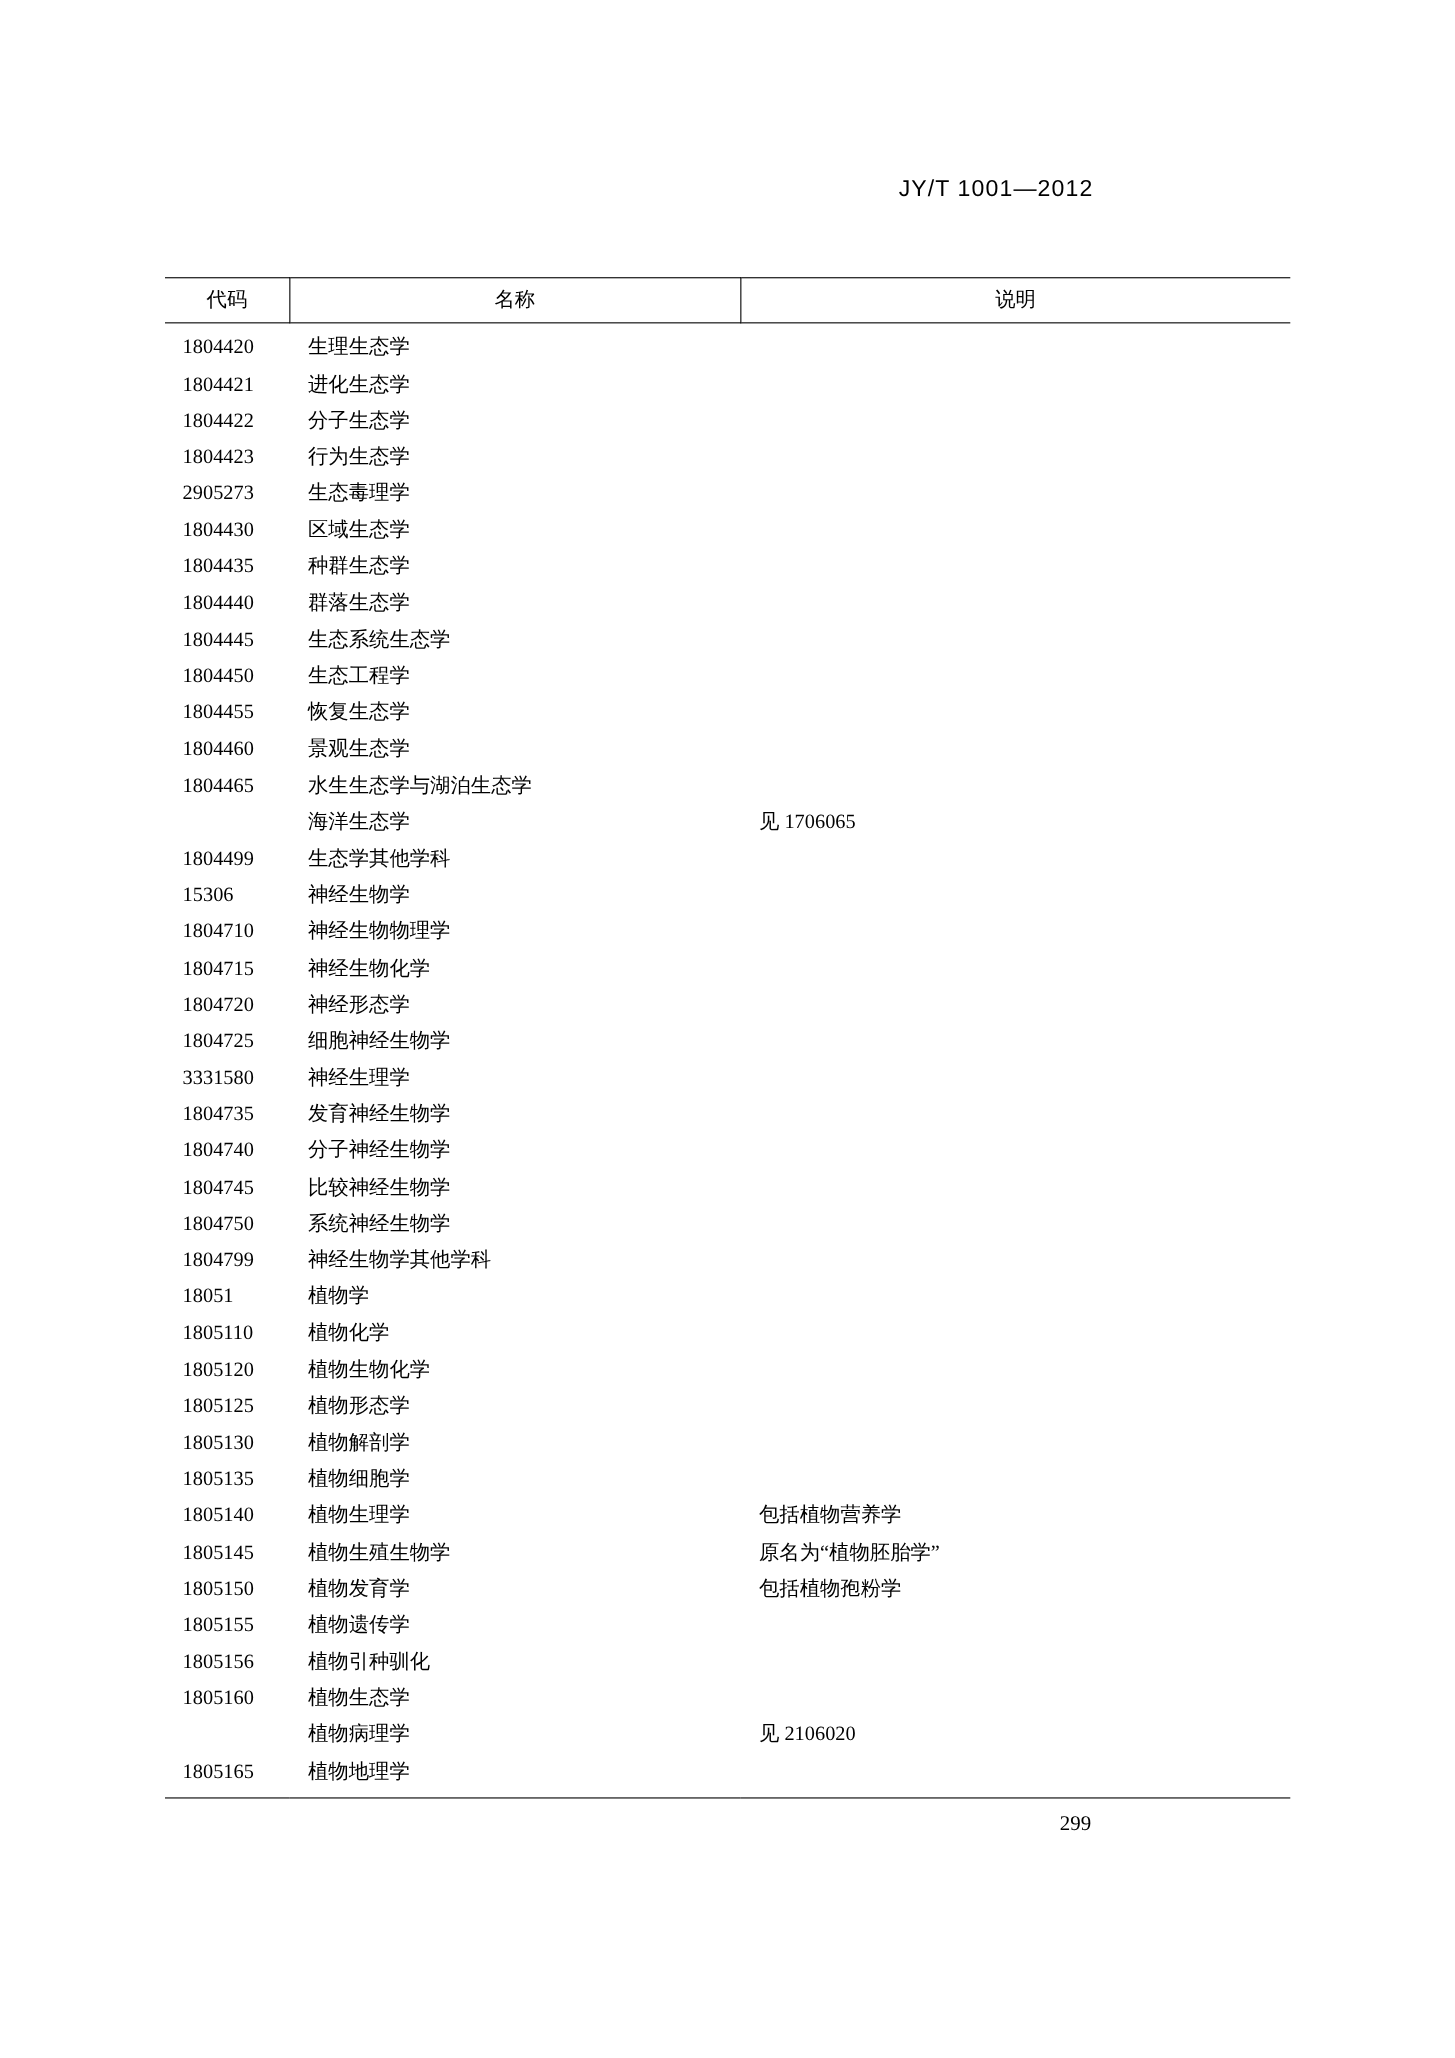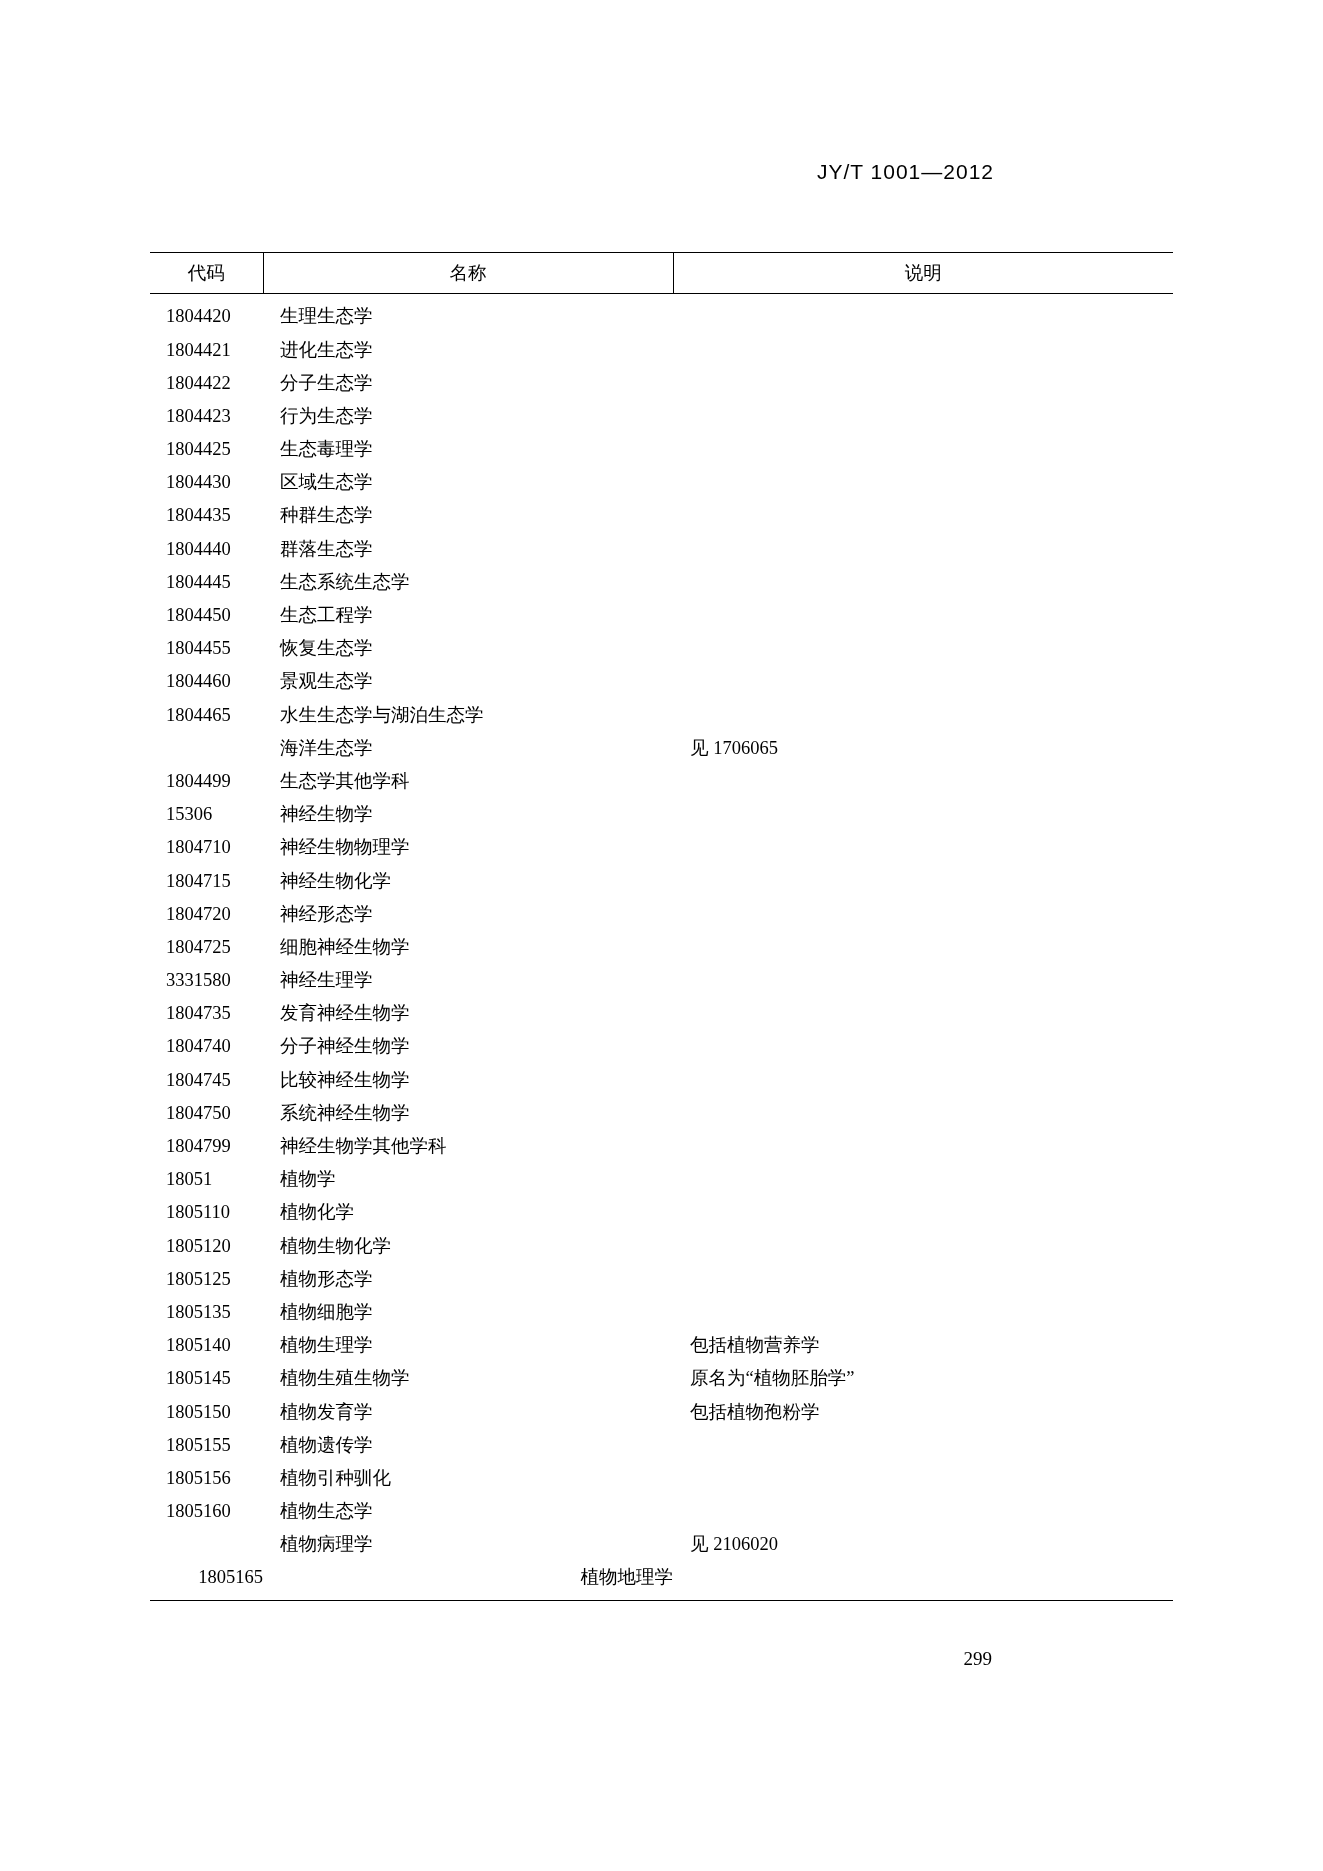--- a/index.html
+++ b/index.html
@@ -57,21 +57,21 @@
     font-weight: normal;
     border-top: 1.6px solid #000;
     border-bottom: 1.2px solid #000;
   }
   .std-table thead th.c1 { border-right: 1.2px solid #000; }
   .std-table thead th.c2 { border-right: 1.2px solid #000; }
   .std-table tbody td {
     height: 33.2px;
   }
   .std-table tbody tr:first-child td { padding-top: 6px; }
-  .std-table tbody tr:last-child td { padding-bottom: 6px; text-align: right; }
+  .std-table tbody tr:last-child td { padding-bottom: 6px; }
   .cell-code {
     border-left: 1.2px solid #000;
     border-right: 1.2px solid #000;
     padding-left: 16px !important;
     font-family: "Liberation Serif", serif;
     font-size: 18px;
     white-space: nowrap;
   }
   .cell-name {
     border-right: 1.2px solid #000;
@@ -130,21 +130,21 @@
           <td class="cell-code">1804422</td>
           <td class="cell-name">分子生态学</td>
           <td class="cell-desc"></td>
         </tr>
         <tr>
           <td class="cell-code">1804423</td>
           <td class="cell-name">行为生态学</td>
           <td class="cell-desc"></td>
         </tr>
         <tr>
-          <td class="cell-code">1804425</td>
+          <td class="cell-code">2905273</td>
           <td class="cell-name">生态毒理学</td>
           <td class="cell-desc"></td>
         </tr>
         <tr>
           <td class="cell-code">1804430</td>
           <td class="cell-name">区域生态学</td>
           <td class="cell-desc"></td>
         </tr>
         <tr>
           <td class="cell-code">1804435</td>
@@ -260,20 +260,25 @@
           <td class="cell-code">1805120</td>
           <td class="cell-name">植物生物化学</td>
           <td class="cell-desc"></td>
         </tr>
         <tr>
           <td class="cell-code">1805125</td>
           <td class="cell-name">植物形态学</td>
           <td class="cell-desc"></td>
         </tr>
         <tr>
+          <td class="cell-code">1805130</td>
+          <td class="cell-name">植物解剖学</td>
+          <td class="cell-desc"></td>
+        </tr>
+        <tr>
           <td class="cell-code">1805135</td>
           <td class="cell-name">植物细胞学</td>
           <td class="cell-desc"></td>
         </tr>
         <tr>
           <td class="cell-code">1805140</td>
           <td class="cell-name">植物生理学</td>
           <td class="cell-desc">包括植物营养学</td>
         </tr>
         <tr>

